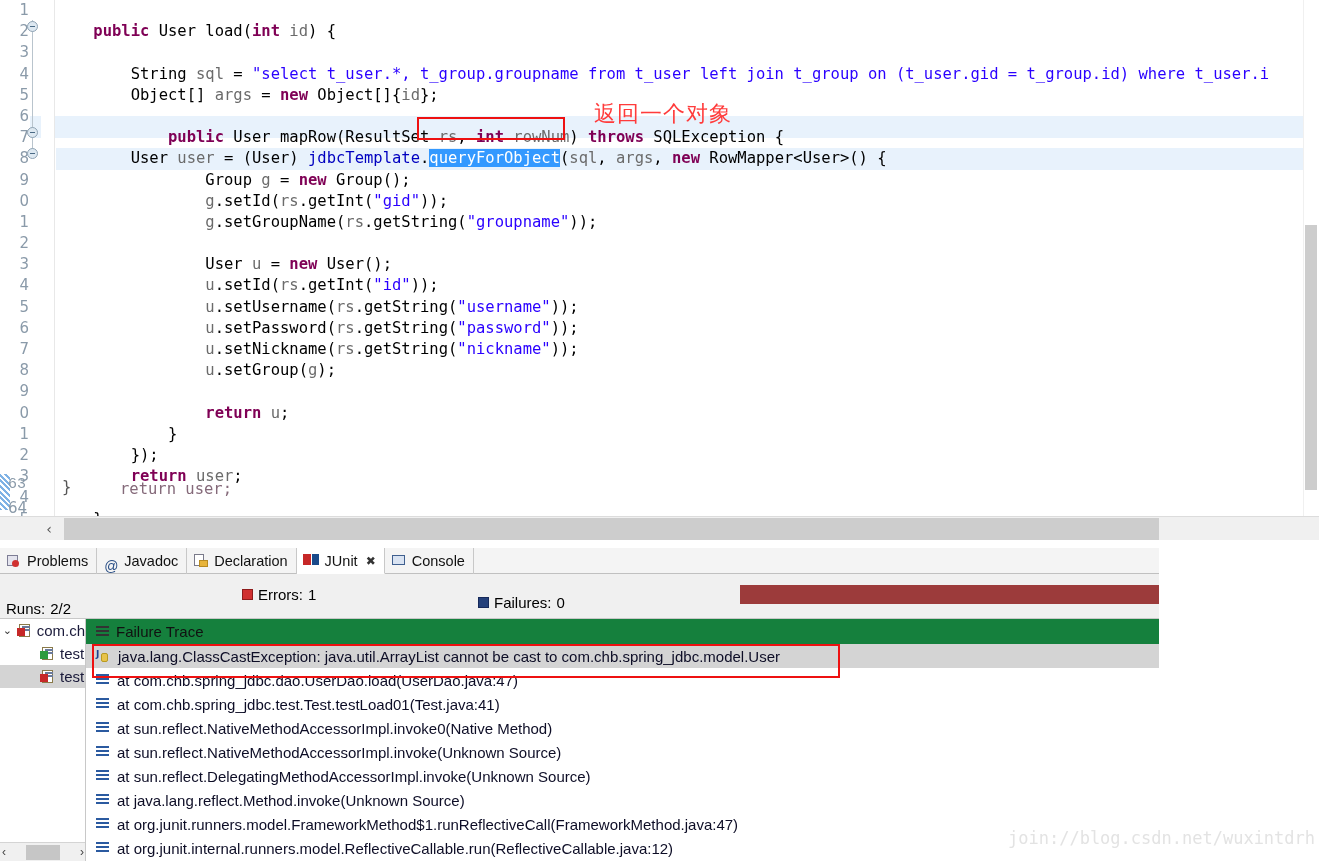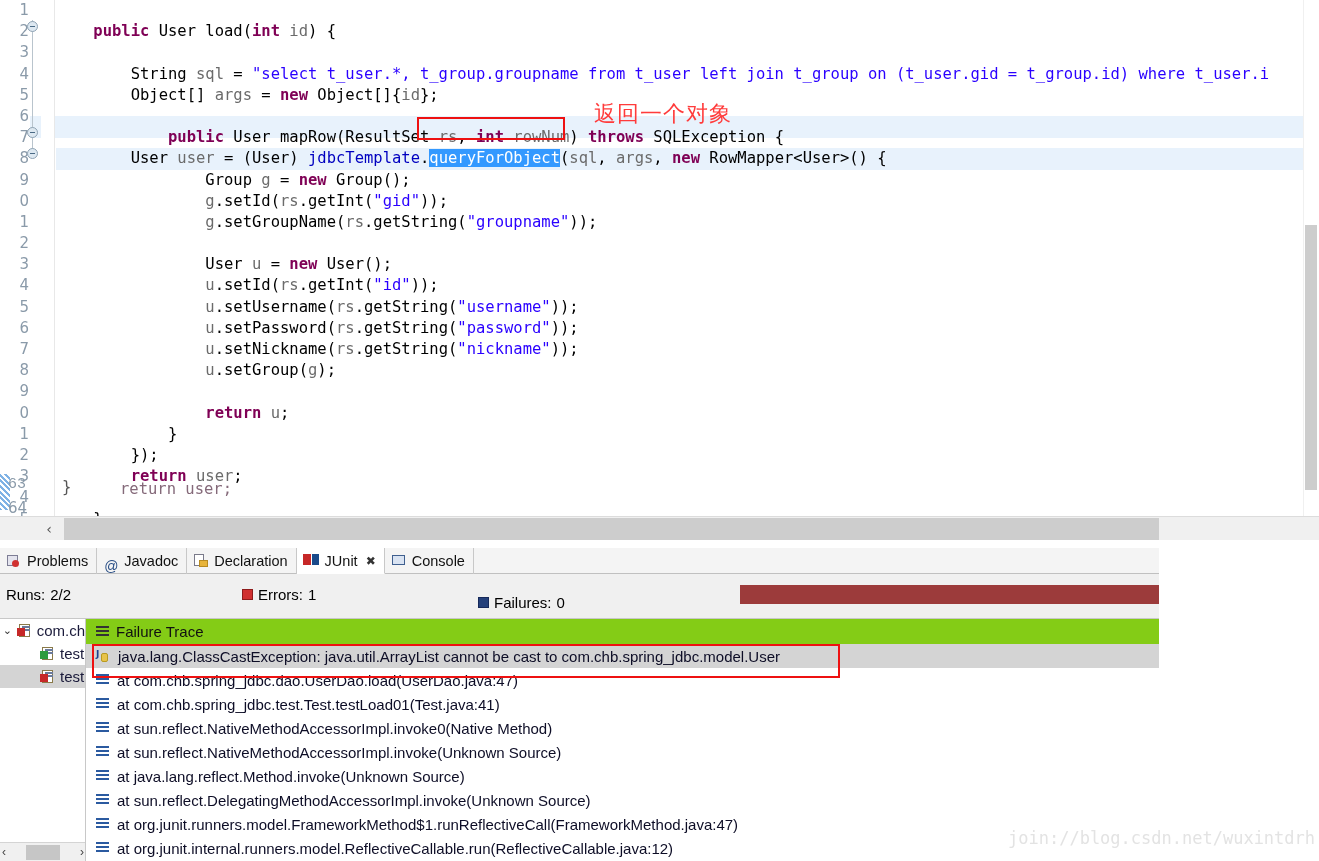--- a/index.html
+++ b/index.html
@@ -191,21 +191,21 @@
   }
   .tree-hthumb { width: 34px; height: 15px; background: #c6c6c6; }
 
   .trace-panel {
     position: absolute; left: 86px; top: 44px; right: 0; height: 243px;
     background: #ffffff; border-top: 1px solid #c8c8c8; overflow: hidden;
   }
   .trace-head {
     height: 25px; display: flex; align-items: center; gap: 7px;
     padding-left: 10px; font-size: 15px; color: #111;
-    background: #84cc16;
+    background: #15803d;
   }
   .hamb { width: 13px; height: 11px; position: relative; }
   .hamb i { position: absolute; left: 0; width: 13px; height: 1.6px; background: #333; }
   .trace-row {
     height: 24px; display: flex; align-items: center; gap: 8px;
     padding-left: 10px; font-size: 15px; color: #0d0d26; white-space: nowrap;
   }
   .trace-row.first { background: #d4d4d4; }
   .stack-ico { width: 13px; height: 12px; position: relative; flex: none; }
   .stack-ico i { position: absolute; left: 0; width: 13px; height: 1.6px; background: #2b5aa0; }
@@ -354,21 +354,21 @@
     <span style="font-size:17px;color:#e8c34a;line-height:1;">⬆</span>
     <span style="display:inline-block;width:12px;height:12px;background:#24407a;border:1px solid #17305f;"></span>
     <span style="display:inline-block;width:12px;height:12px;background:#d03030;border:1px solid #a32020;margin-bottom:6px;"></span>
   </div>
 
   <div class="right-filler"></div>
 
   <div id="junit">
 
     <div class="counters">
-      <div class="counter" style="left:6px; top:4px;">
+      <div class="counter" style="left:6px; top:18px;">
         <span>Runs:</span>
         <span>2/2</span>
       </div>
       <div class="counter" style="left:242px; top:4px;">
         <span class="sq-ico" style="background:#d03030;border:1px solid #8e1b1b;"></span>
         <span>Errors:</span>
         <span>1</span>
       </div>
       <div class="counter" style="left:478px; top:12px;">
         <span class="sq-ico" style="background:#24407a;border:1px solid #16295a;"></span>
@@ -465,29 +465,29 @@
               <i style="top:8px"></i>
             </span>
             <span>at sun.reflect.NativeMethodAccessorImpl.invoke(Unknown Source)</span>
           </div>
           <div class="trace-row">
             <span class="stack-ico">
               <i style="top:0"></i>
               <i style="top:4px"></i>
               <i style="top:8px"></i>
             </span>
+            <span>at sun.reflect.DelegatingMethodAccessorImpl.invoke(Unknown Source)</span>
+          </div>
+          <div class="trace-row">
+            <span class="stack-ico">
+              <i style="top:0"></i>
+              <i style="top:4px"></i>
+              <i style="top:8px"></i>
+            </span>
             <span>at java.lang.reflect.Method.invoke(Unknown Source)</span>
-          </div>
-          <div class="trace-row">
-            <span class="stack-ico">
-              <i style="top:0"></i>
-              <i style="top:4px"></i>
-              <i style="top:8px"></i>
-            </span>
-            <span>at sun.reflect.DelegatingMethodAccessorImpl.invoke(Unknown Source)</span>
           </div>
           <div class="trace-row">
             <span class="stack-ico">
               <i style="top:0"></i>
               <i style="top:4px"></i>
               <i style="top:8px"></i>
             </span>
             <span>at org.junit.runners.model.FrameworkMethod$1.runReflectiveCall(FrameworkMethod.java:47)</span>
           </div>
           <div class="trace-row">

